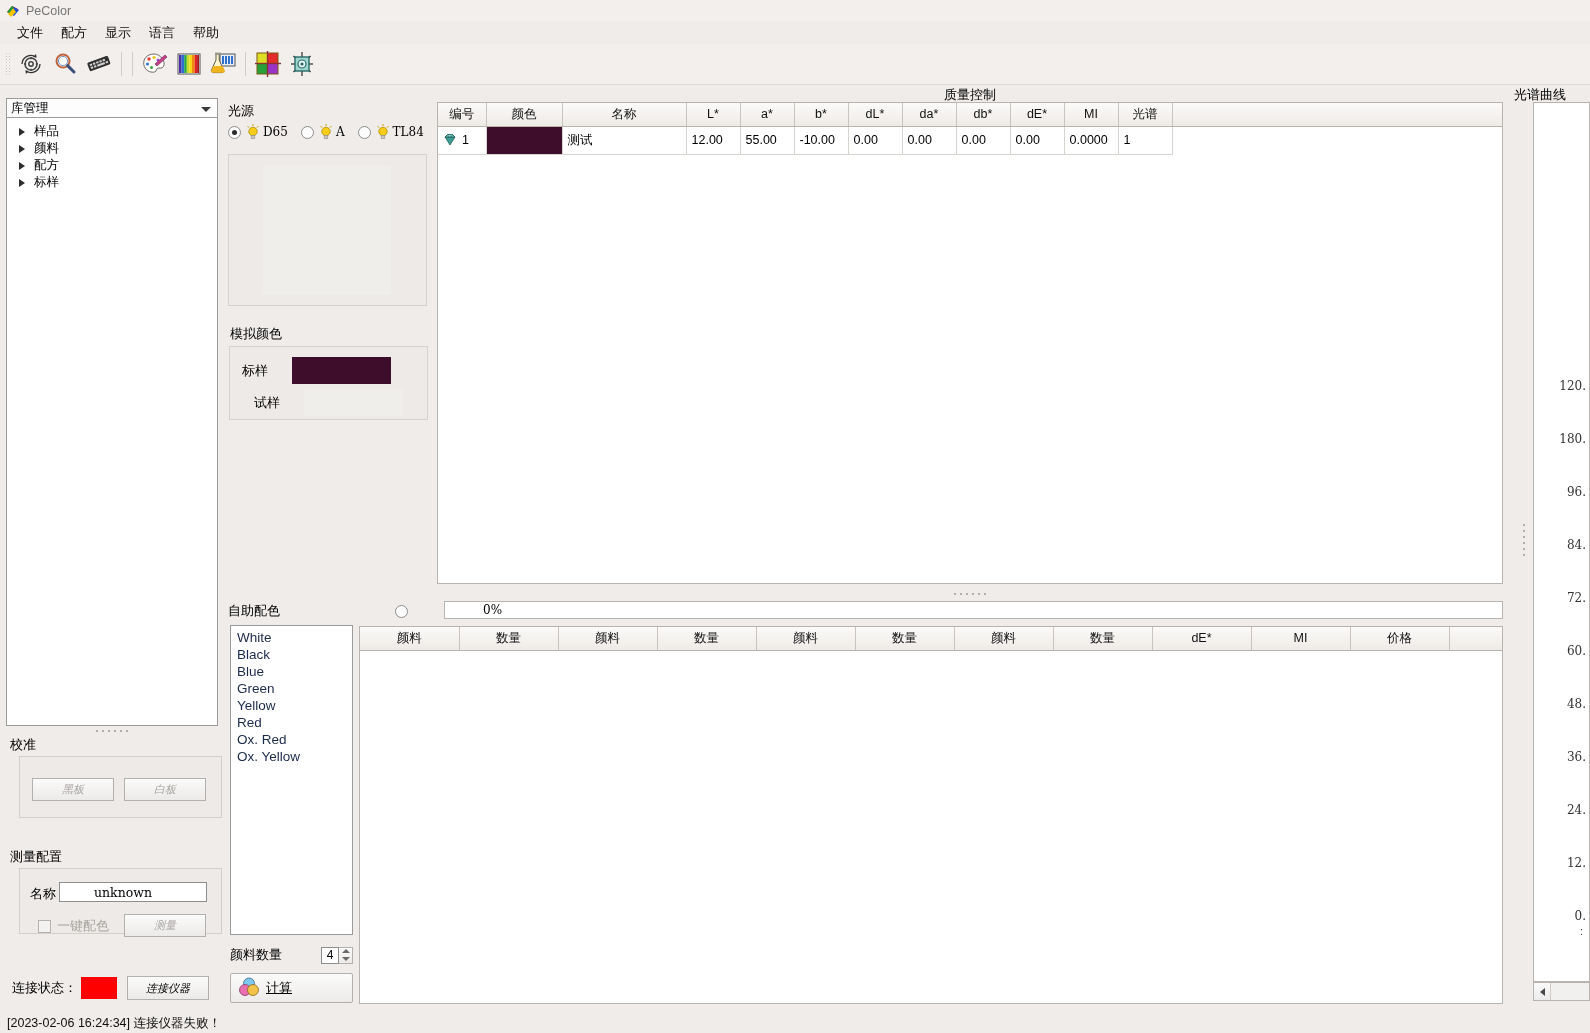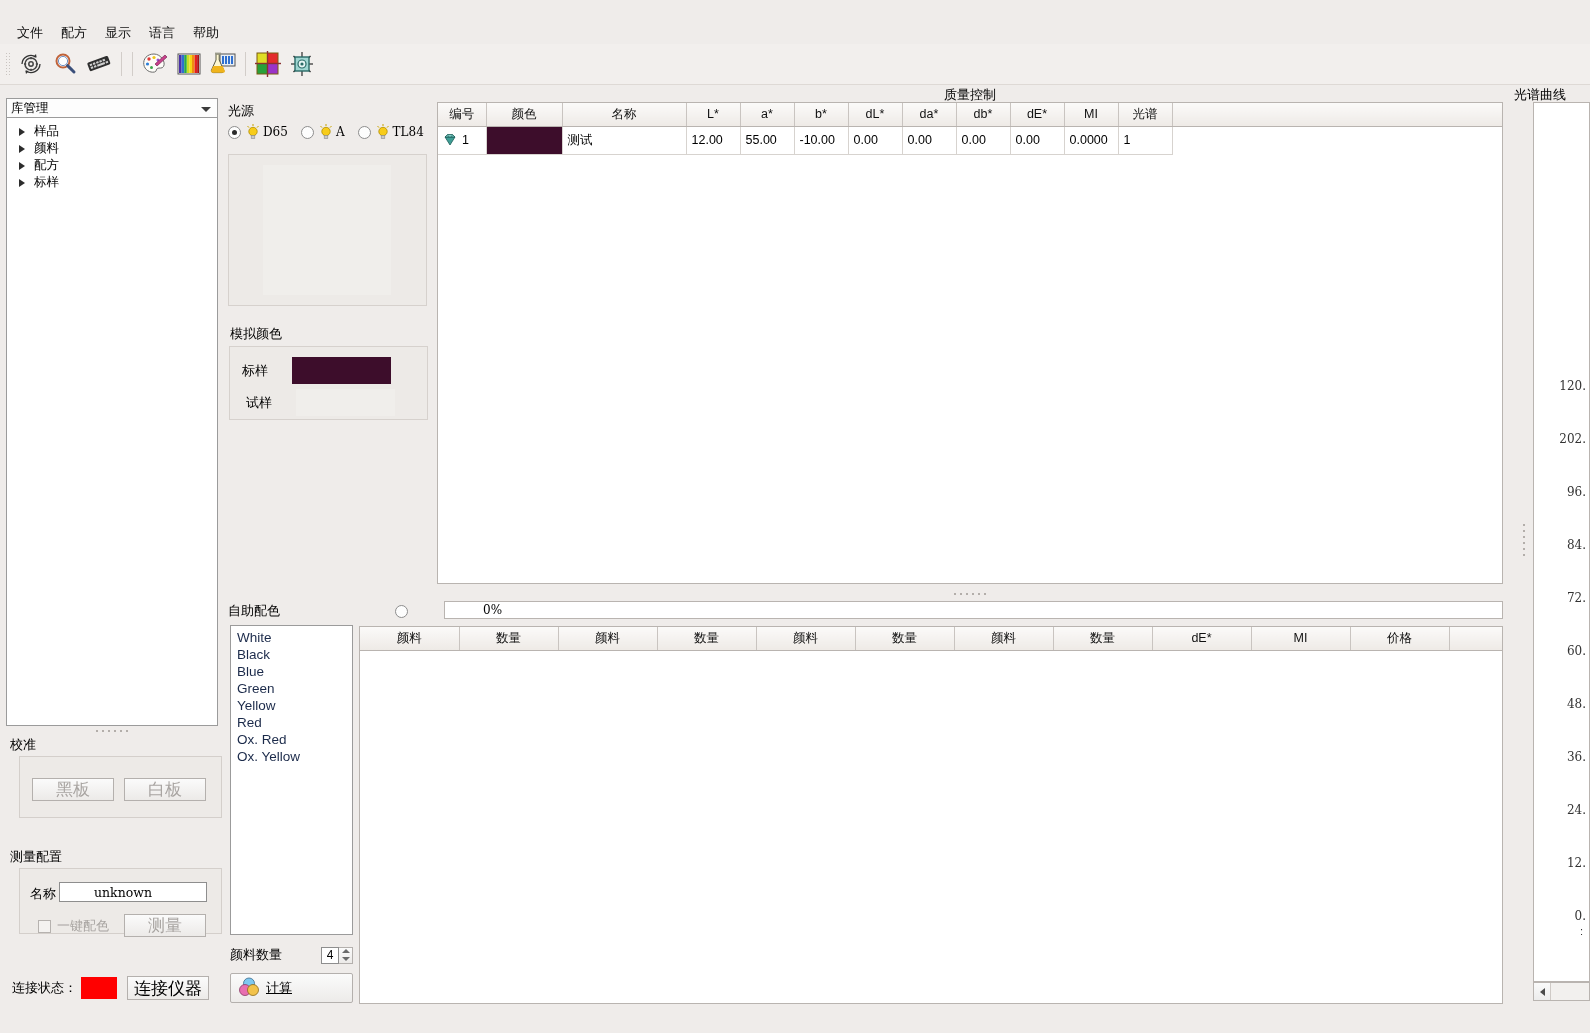--- a/index.html
+++ b/index.html
@@ -71,22 +71,22 @@
   }
   .splitter-dots i {
     display: block; width: 2px; height: 2px; background: #b3aeaa; margin: 0 2px;
   }
   .group-label { font-size: 13px; margin: 2px 0 3px 4px; }
   .panel-box { border: 1px solid #d4cfcb; background: #edeae7; }
 
   .calib-box { width: 203px; height: 62px; position: relative; margin-left: 8px; }
   .btn {
     background: linear-gradient(#fbfbfb,#eceae8); border: 1px solid #b4b0ad;
-    border-radius: 0; font-size: 17px; text-align: center;
-    display: flex; align-items: center; justify-content: center; cursor: default;
+    border-radius: 0; font-size: 11px; text-align: center;
+    display: flex; align-items: center; justify-content: center; cursor: default; font-style: italic;
   }
   .btn.disabled { color: #a8a4a1; }
 
   .meas-box { width: 203px; height: 66px; position: relative; margin-left: 8px; }
   .txtinput {
     background: #fff; border: 1px solid #8e8e8e; font-size: 12.5px;
     padding: 1px 3px; font-family: "DejaVu Serif", serif;
   }
   .chk {
     width: 13px; height: 13px; border: 1px solid #b6b2af; background: #f4f2f0;
@@ -223,20 +223,31 @@
     position: absolute; left: 1521px; top: 520px; height: 40px; width: 6px;
     display: flex; flex-direction: column; align-items: center; justify-content: center;
   }
   .vsplit-dots i { width: 2px; height: 2px; background: #b3aeaa; margin: 2px 0; display: block; }
 </style>
 </head>
 <body>
 
 <div id="app">
 
+  <div class="titlebar">
+    <span class="app-icon">
+      <svg width="16" height="16" viewBox="0 0 16 16">
+        <path d="M2 9 L7 3 L13 6 L8 12 Z" fill="#e8102a"></path>
+        <path d="M4 10 L9 4 L14 7 L9 13 Z" fill="#1b4fd8"></path>
+        <path d="M3 11 L8 5 L11 9 L6 14 Z" fill="#f5c400"></path>
+        <path d="M2 9 L7 3 L9 4 L4 10 Z" fill="#12a038"></path>
+      </svg>
+    </span>
+    <span class="title-text">PeColor</span>
+  </div>
 
   <div class="menubar">
     <div class="menu-item">文件</div>
     <div class="menu-item">配方</div>
     <div class="menu-item">显示</div>
     <div class="menu-item">语言</div>
     <div class="menu-item">帮助</div>
   </div>
 
   <div class="toolbar">
@@ -416,20 +427,21 @@
     </div>
     <div class="btn disabled" style="position:absolute;left:104px;top:45px;width:82px;height:23px;">测量</div>
   </div>
 
   <div class="conn-row" style="position:absolute;left:4px;top:967px;">
     <span style="font-size:13px;">连接状态：</span>
     <span class="conn-led" style="background: rgb(255, 0, 0);"></span>
     <span class="btn" style="width:82px;height:24px;text-align:center;">连接仪器</span>
   </div>
 
+  <div class="statusbar">[2023-02-06 16:24:34] 连接仪器失败！</div>
 
   <div class="mid-col">
     <div class="group-label" style="margin-left:0">光源</div>
     <div class="light-row">
       <span class="radio on"></span>
       <span class="bulb">
         <svg width="14" height="16" viewBox="0 0 14 16">
           <g stroke="#c9a400" stroke-width="1">
               <line x1="7" y1="0" x2="7" y2="2"></line>
           <line x1="1.5" y1="2" x2="3" y2="3.6"></line>
@@ -476,21 +488,21 @@
   </div>
 
   <div style="position:absolute;left:230px;top:325px;">
     <span class="group-label" style="margin:0">模拟颜色</span>
   </div>
   <div class="simcolor-box" style="position:absolute;left:229px;top:346px;">
     <div class="sim-row" style="left:0;top:10px;">
       <span class="sim-label">标样</span>
       <span class="sim-swatch" id="std-swatch" style="background: rgb(61, 13, 43);"></span>
     </div>
-    <div class="sim-row" style="left:4px;top:42px;justify-content:flex-end;">
+    <div class="sim-row" style="left:12px;top:42px;justify-content:flex-end;">
       <span class="sim-label">试样</span>
       <span class="sim-swatch" id="smp-swatch" style="background: rgb(240, 238, 235);"></span>
     </div>
   </div>
 
   <div class="auto-head">
     <span class="auto-title">自助配色</span>
     <span class="radio" style="margin-right:5px;"></span>
     <span style="font-size:13px;margin-right:12px;">光谱</span>
     <span class="radio on" style="margin-right:5px;"></span>
@@ -647,21 +659,21 @@
     <i></i>
       <i></i>
       <i></i>
       <i></i>
       <i></i>
       <i></i>
   </div>
   <div class="spec-title">光谱曲线</div>
   <div class="spec-panel">
     <div class="spec-tick" style="top:276px">120.</div>
-    <div class="spec-tick" style="top:329px">202.</div>
+    <div class="spec-tick" style="top:329px">180.</div>
     <div class="spec-tick" style="top:382px">96.</div>
     <div class="spec-tick" style="top:435px">84.</div>
     <div class="spec-tick" style="top:488px">72.</div>
     <div class="spec-tick" style="top:541px">60.</div>
     <div class="spec-tick" style="top:594px">48.</div>
     <div class="spec-tick" style="top:647px">36.</div>
     <div class="spec-tick" style="top:700px">24.</div>
     <div class="spec-tick" style="top:753px">12.</div>
     <div class="spec-tick" style="top:806px">0.</div>
     <div class="spec-xlabel" style="top:822px">:</div>

